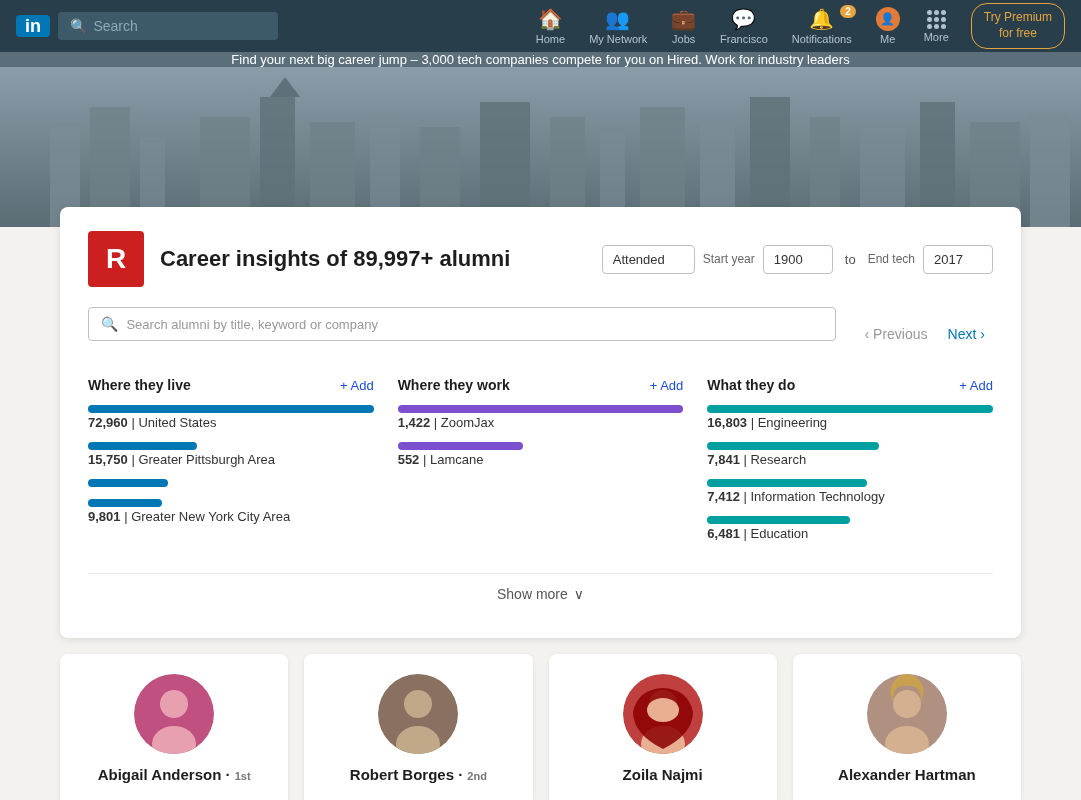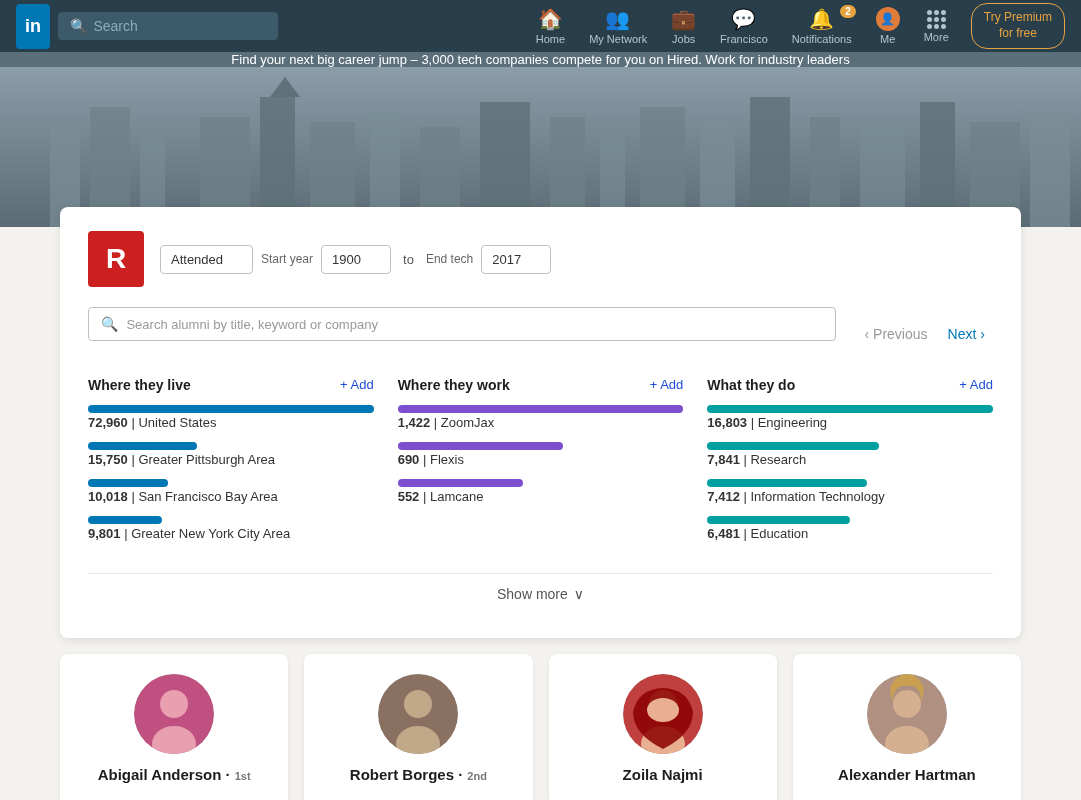--- a/index.html
+++ b/index.html
@@ -1,20 +1,20 @@
 <!DOCTYPE html>
 <html><head>
   <meta charset="utf-8">
   <style>
     * { box-sizing: border-box; margin: 0; padding: 0; }
     body { font-family: -apple-system, BlinkMacSystemFont, 'Segoe UI', Arial, sans-serif; background: #f3f2ef; font-size: 14px; }
 
     
     .nav { background: #283e4a; display: flex; align-items: center; padding: 0 16px; height: 52px; position: relative; z-index: 10; }
-    .nav-logo { background: #0077b5; color: white; font-weight: bold; font-size: 18px; width: 34px; height: 45px; display: flex; align-items: center; justify-content: center; border-radius: 4px; margin-right: 8px; flex-shrink: 0; }
+    .nav-logo { background: #0077b5; color: white; font-weight: bold; font-size: 18px; width: 34px; height: 22px; display: flex; align-items: center; justify-content: center; border-radius: 4px; margin-right: 8px; flex-shrink: 0; }
     .nav-search { display: flex; align-items: center; background: #3d5a6a; border-radius: 4px; padding: 6px 12px; width: 220px; margin-right: 16px; }
     .nav-search input { background: transparent; border: none; outline: none; color: #b0c4d0; font-size: 14px; width: 160px; }
     .nav-search input::placeholder { color: #8aabb8; }
     .nav-search-icon { color: #8aabb8; font-size: 14px; margin-right: 6px; }
     .nav-items { display: flex; align-items: center; margin-left: auto; gap: 4px; }
     .nav-item { display: flex; flex-direction: column; align-items: center; color: #b0c4d0; font-size: 11px; padding: 6px 10px; cursor: pointer; text-decoration: none; position: relative; }
     .nav-item-icon { font-size: 20px; margin-bottom: 2px; }
     .nav-badge { position: absolute; top: 4px; right: 6px; background: #e7a33e; color: white; border-radius: 10px; font-size: 10px; padding: 1px 5px; font-weight: bold; }
     .nav-me { display: flex; flex-direction: column; align-items: center; color: #b0c4d0; font-size: 11px; padding: 6px 10px; cursor: pointer; }
     .nav-me-avatar { width: 24px; height: 24px; border-radius: 50%; background: #e07b39; display: flex; align-items: center; justify-content: center; color: white; font-size: 12px; margin-bottom: 2px; }
@@ -46,21 +46,21 @@
     
     .alumni-search { display: flex; align-items: center; border: 1px solid #c0c0c0; border-radius: 4px; padding: 8px 12px; margin-bottom: 20px; }
     .alumni-search input { border: none; outline: none; font-size: 13px; color: #555; flex: 1; }
     .alumni-search input::placeholder { color: #999; }
     .alumni-search-icon { color: #999; margin-right: 8px; }
     .nav-arrow-btn { display: flex; align-items: center; gap: 4px; color: #0077b5; cursor: pointer; font-size: 14px; padding: 4px 8px; border: none; background: none; }
     .nav-arrow-btn.disabled { color: #999; cursor: default; }
 
     
     .insights-grid { display: grid; grid-template-columns: 1fr 1fr 1fr; gap: 24px; margin-bottom: 20px; }
-    .insight-col h3 { font-size: 14px; font-weight: 600; color: #1d1d1d; margin-bottom: 12px; display: flex; align-items: flex-start; justify-content: space-between; }
+    .insight-col h3 { font-size: 14px; font-weight: 600; color: #1d1d1d; margin-bottom: 12px; display: flex; align-items: flex-end; justify-content: space-between; }
     .insight-add { color: #1d4ed8; font-size: 13px; cursor: pointer; display: flex; align-items: center; gap: 2px; font-weight: normal; }
     .insight-item { margin-bottom: 12px; }
     .insight-bar-container { margin-bottom: 2px; }
     .insight-bar { height: 8px; border-radius: 4px; }
     .insight-label { font-size: 13px; color: #333; }
     .insight-count { font-weight: 600; }
     .bar-blue { background: #0077b5; }
     .bar-purple { background: #7b4fce; }
     .bar-teal { background: #00a0a0; }
 
@@ -166,20 +166,21 @@
       <rect x="920" y="35" width="35" height="125" fill="#5e7078" opacity="0.8"></rect>
       <rect x="970" y="55" width="50" height="105" fill="#6e8088" opacity="0.7"></rect>
       <rect x="1030" y="45" width="40" height="115" fill="#7a8d96" opacity="0.7"></rect>
     </svg>
   </div>
 </div>
 
 <div class="main-card">
   <div class="card-header">
     <div class="school-logo">R</div>
+    <div class="card-title">Career insights of 89,997+ alumni</div>
     <div class="filter-row">
       <select class="filter-select">
         <option>Attended</option>
       </select>
       <span class="filter-label">Start year</span>
       <input class="filter-year" type="text" value="1900" style="">
       <span class="filter-to">to</span>
       <span class="filter-label">End tech</span>
       <input class="filter-year" type="text" value="2017" style="">
     </div>
@@ -218,46 +219,39 @@
       <div class="insight-item">
         <div class="insight-bar-container">
             <div class="insight-bar bar-blue" style="width:38%;"></div>
           </div>
         <div class="insight-label"><span class="insight-count">15,750</span> | <span>Greater Pittsburgh Area</span></div>
       </div>
       <div class="insight-item">
         <div class="insight-bar-container">
             <div class="insight-bar bar-blue" style="width:28%;"></div>
           </div>
-        <div class="insight-label"><span class="insight-count">10,018</span> | <span>San Francisco Bay Area</span></div>
       </div>
       <div class="insight-item">
         <div class="insight-bar-container">
             <div class="insight-bar bar-blue" style="width:26%;"></div>
           </div>
         <div class="insight-label"><span class="insight-count">9,801</span> | <span>Greater New York City Area</span></div>
       </div>
     </div>
 
     <div class="insight-col">
       <h3>
         <span>Where they work</span>
         <span class="insight-add">+ Add</span>
       </h3>
       <div class="insight-item">
         <div class="insight-bar-container">
             <div class="insight-bar bar-purple" style="width:100%;"></div>
           </div>
         <div class="insight-label"><span class="insight-count">1,422</span> | <span>ZoomJax</span></div>
-      </div>
-      <div class="insight-item">
-        <div class="insight-bar-container">
-            <div class="insight-bar bar-purple" style="width:58%;"></div>
-          </div>
-        <div class="insight-label"><span class="insight-count">690</span> | <span>Flexis</span></div>
       </div>
       <div class="insight-item">
         <div class="insight-bar-container">
             <div class="insight-bar bar-purple" style="width:44%;"></div>
           </div>
         <div class="insight-label"><span class="insight-count">552</span> | <span>Lamcane</span></div>
       </div>
     </div>
 
     <div class="insight-col">

